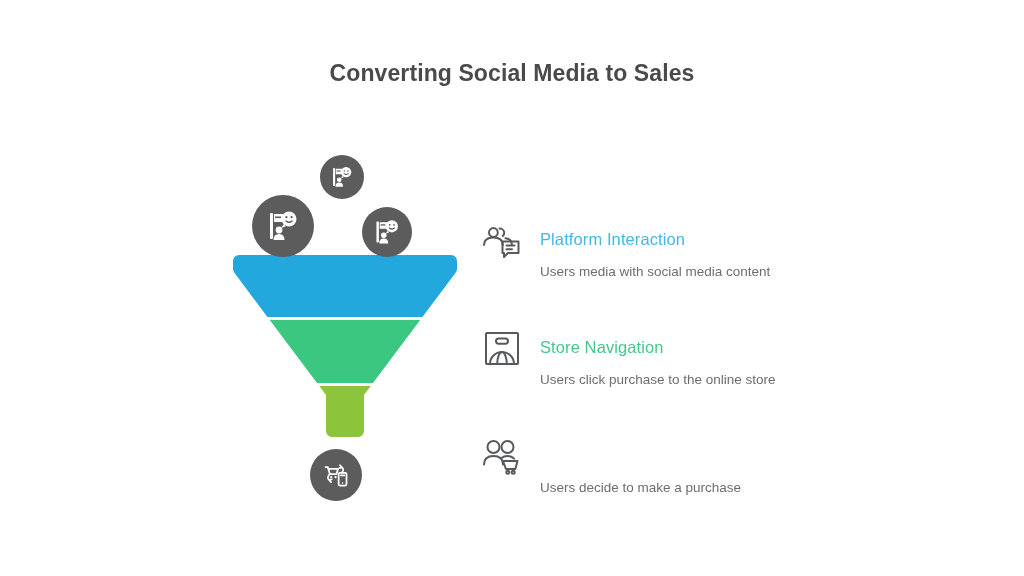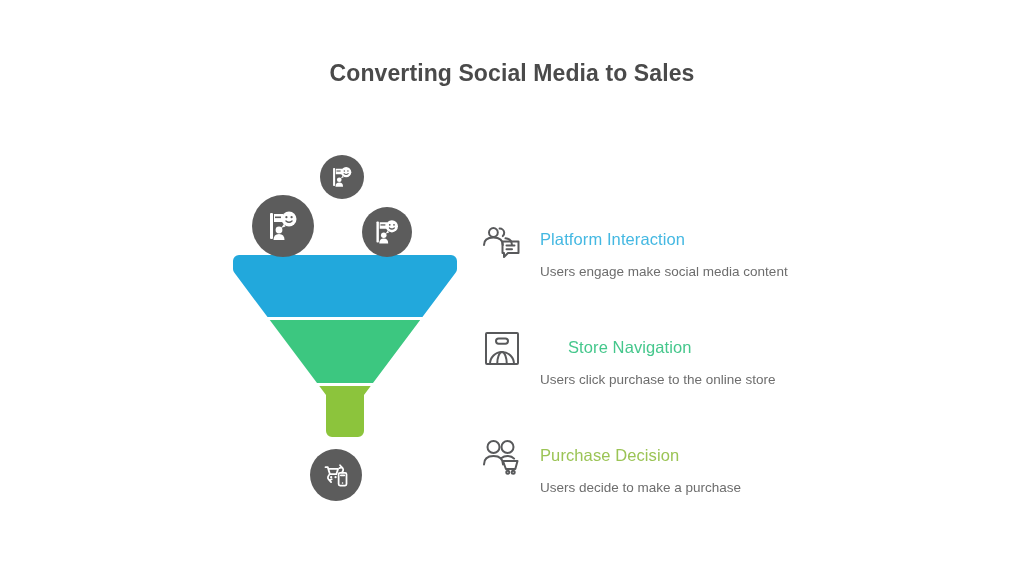--- a/index.html
+++ b/index.html
@@ -98,21 +98,21 @@
   }
   .step-desc {
     position: absolute;
     left: 62px;
     top: 52px;
     font-size: 13.5px;
     color: #6d6d6d;
     white-space: nowrap;
   }
   #step-heading-0 { color: #44b8e2; }
-  #step-heading-1 { color: #45c78c; margin-left: 28px; }
+  #step-heading-1 { color: #45c78c; }
   #step-heading-2 { color: #9bc455; }
 </style>
 </head>
 <body>
 
 <div id="slide">
 
   <div id="page-title">Converting Social Media to Sales</div>
 
   <div id="funnel-graphic">
@@ -223,21 +223,21 @@
           <path d="M11 16.5 a4.4 4.4 0 1 1 8.8 0 a4.4 4.4 0 0 1 -8.8 0"></path>
           <path d="M6 29 q0 -7.5 9.4 -7.5 q9.4 0 9.4 7.5"></path>
           <path d="M21.6 12.6 a4.4 4.4 0 0 1 4.6 3.9 a4.4 4.4 0 0 1 -1.4 3.6"></path>
           <path d="M27.5 22.3 q6.4 0.8 6.4 6.7"></path>
           <path d="M24.5 25.5 h16 v11.5 h-10.5 l-4 4 v-4 h-1.5 z"></path>
           <line x1="28.5" y1="29.6" x2="36.5" y2="29.6"></line>
           <line x1="28.5" y1="33.2" x2="34" y2="33.2"></line>
         </svg>
       </span>
       <div class="step-heading" id="step-heading-0">Platform Interaction</div>
-      <div class="step-desc">Users engage make social media content</div>
+      <div class="step-desc">Users media with social media content</div>
     </div>
 
     <div class="step-row">
       <span class="step-icon">
         <svg width="48" height="48" viewBox="0 0 48 48" fill="none" stroke="#58595b" stroke-width="2" stroke-linecap="round" stroke-linejoin="round">
           <rect x="8" y="9" width="32" height="31" rx="1"></rect>
           <rect x="18" y="14.5" width="12" height="5.2" rx="2.6"></rect>
           <path d="M12 40 a12 12 0 0 1 24 0"></path>
           <path d="M19.2 40 a4.8 12 0 0 1 9.6 0"></path>
         </svg>
@@ -251,18 +251,17 @@
         <svg width="48" height="48" viewBox="0 0 48 48" fill="none" stroke="#58595b" stroke-width="2" stroke-linecap="round" stroke-linejoin="round">
           <circle cx="15.5" cy="15" r="6"></circle>
           <circle cx="29.5" cy="15" r="6"></circle>
           <path d="M6 32.5 q0 -8.5 9.5 -8.5 q9.5 0 9.5 8.5"></path>
           <path d="M23.5 26 q2.4 -2 6 -2 q4.2 0 6.6 2.6"></path>
           <path d="M25 29 h14.5 l-2.2 8 h-9.4 z"></path>
           <circle cx="29.8" cy="40.3" r="1.5"></circle>
           <circle cx="35.2" cy="40.3" r="1.5"></circle>
         </svg>
       </span>
-      <div class="step-heading" id="step-heading-2">Purchase Decision</div>
       <div class="step-desc">Users decide to make a purchase</div>
     </div>
 
   </div>
 </div>
 
 </body></html>

